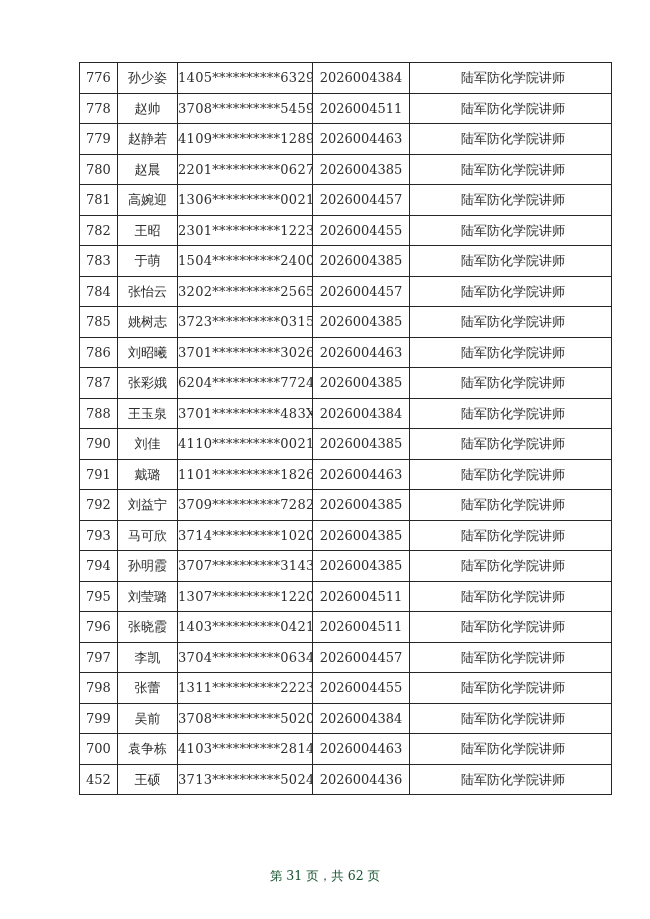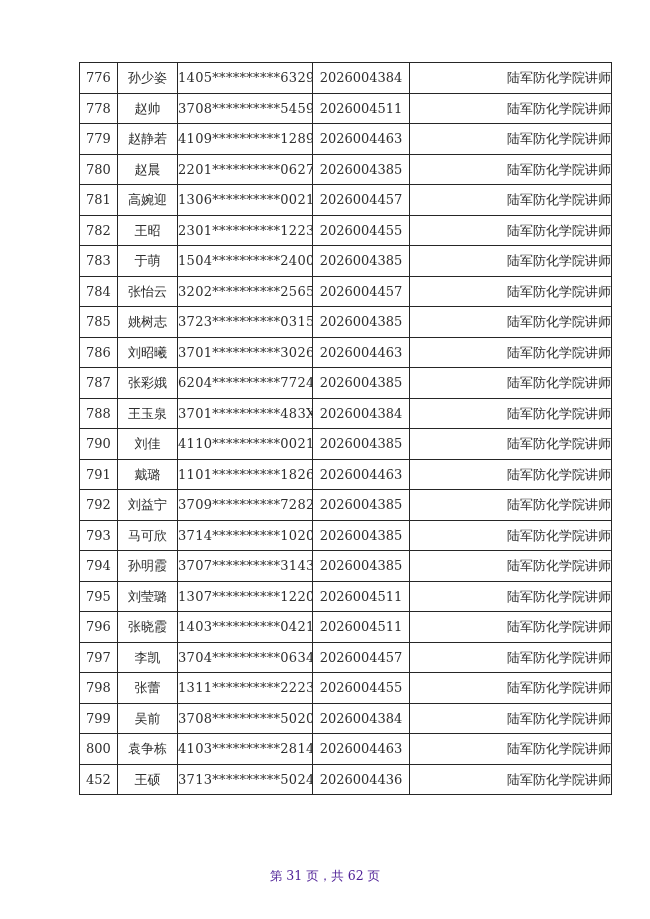--- a/index.html
+++ b/index.html
@@ -29,34 +29,34 @@
     height: 29.5px;
     font-size: 13px;
     line-height: 29.5px;
     text-align: center;
     vertical-align: middle;
     padding: 0;
     white-space: nowrap;
     overflow: hidden;
   }
   .doc-table td.col-title {
-    text-align: right;
+    text-align: center;
     padding-left: 5px;
   }
   .doc-table td.col-id {
     letter-spacing: 0.3px;
   }
   .page-footer {
     position: absolute;
     left: 0;
     top: 868px;
     width: 100%;
     text-align: center;
     font-size: 12.5px;
-    color: #4c1d95;
+    color: #14532d;
   }
 </style>
 </head>
 <body>
 
 <table class="doc-table">
   <colgroup>
     <col style="width:38px">
     <col style="width:60px">
     <col style="width:135px">
@@ -212,21 +212,21 @@
         <td class="col-title">陆军防化学院讲师</td>
       </tr>
       <tr>
         <td>799</td>
         <td>吴前</td>
         <td class="col-id">3708**********5020</td>
         <td>2026004384</td>
         <td class="col-title">陆军防化学院讲师</td>
       </tr>
       <tr>
-        <td>800</td>
+        <td>700</td>
         <td>袁争栋</td>
         <td class="col-id">4103**********2814</td>
         <td>2026004463</td>
         <td class="col-title">陆军防化学院讲师</td>
       </tr>
       <tr>
         <td>452</td>
         <td>王硕</td>
         <td class="col-id">3713**********5024</td>
         <td>2026004436</td>

